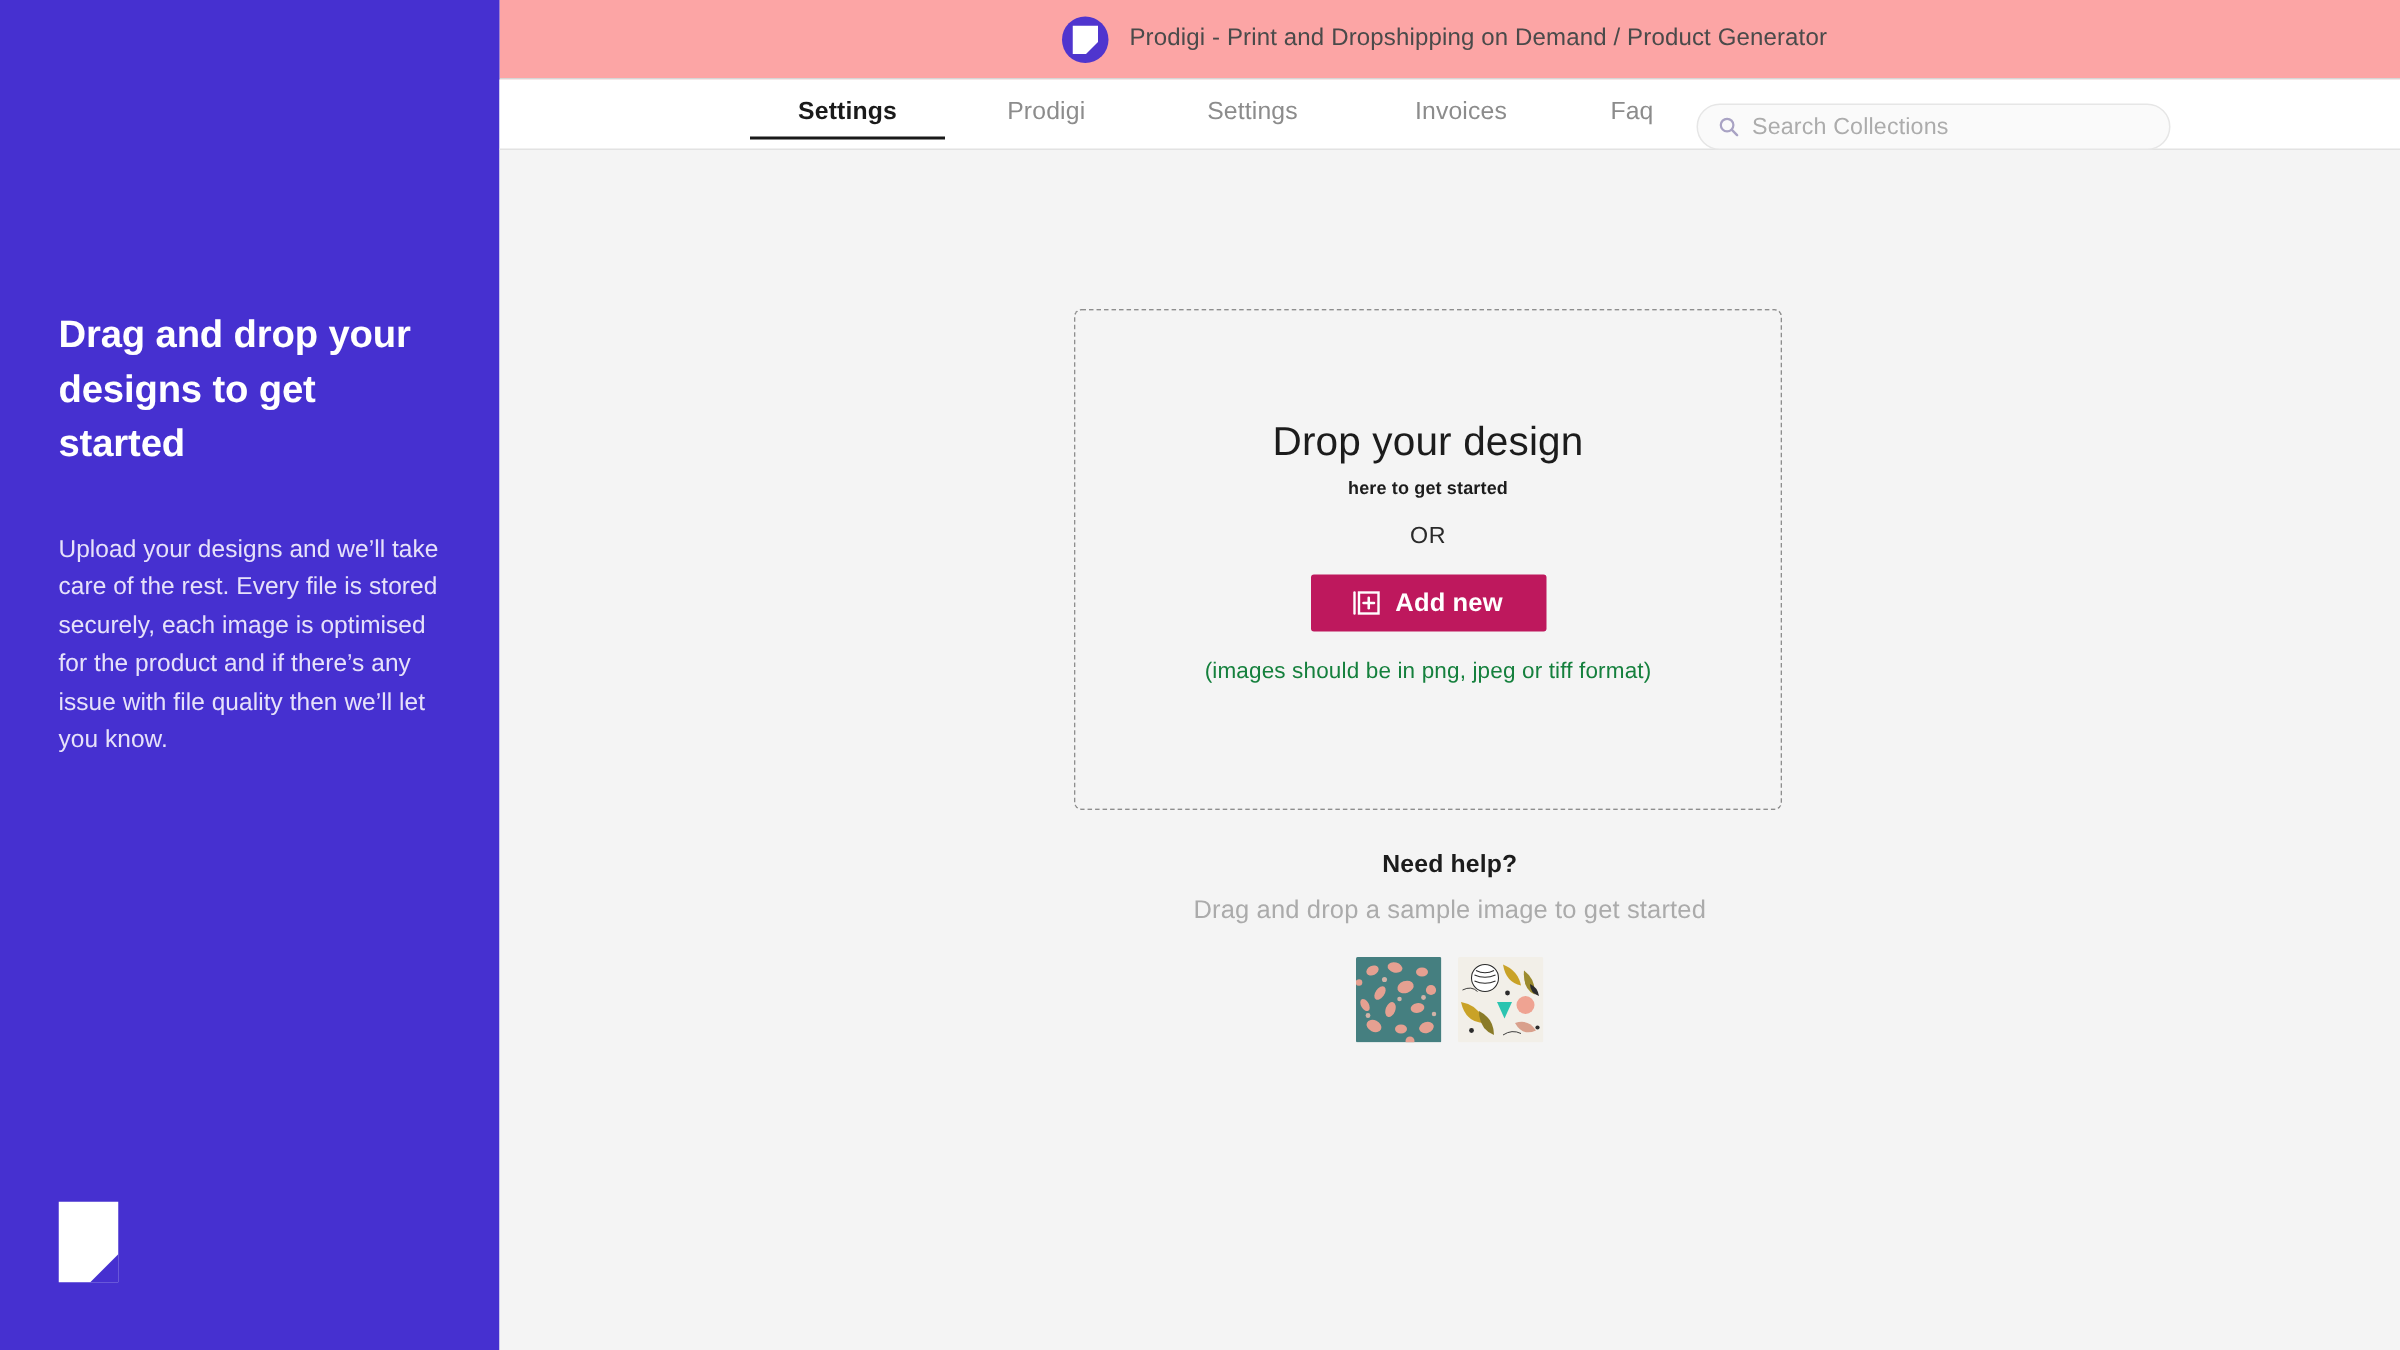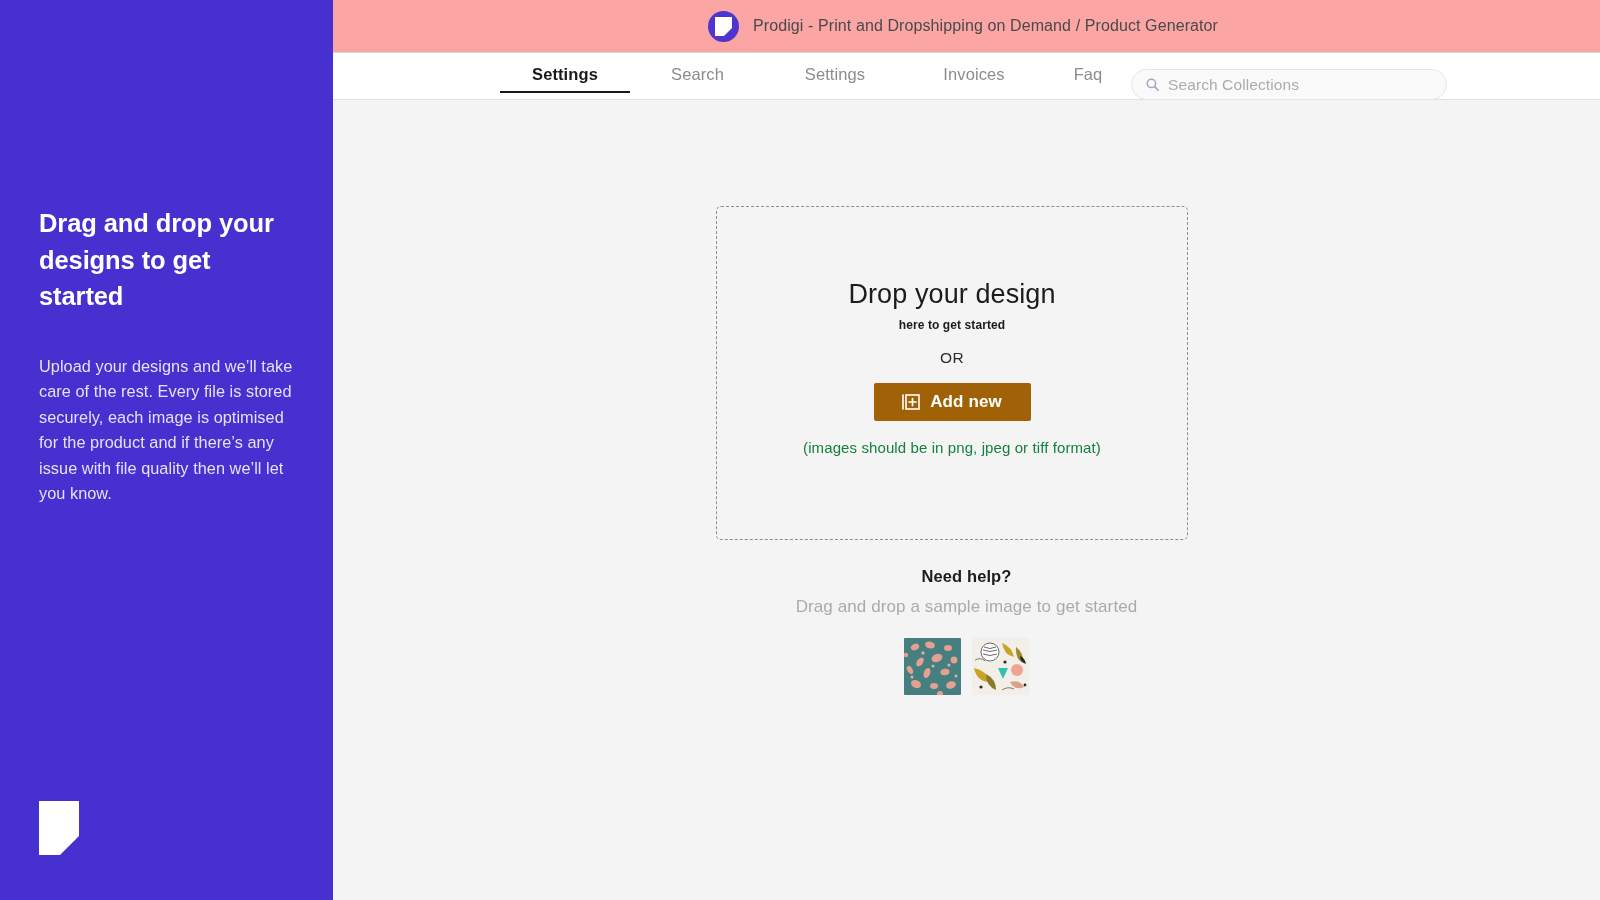--- a/index.html
+++ b/index.html
@@ -171,21 +171,21 @@
   }
   .dz-or {
     margin-top:17px;
     font-size:15.5px;
     color:#2A2A2A;
     letter-spacing:0.3px;
   }
   .add-new-btn {
     margin-top:16px;
     width:157px; height:38px;
-    background:#a16207;
+    background:#be185d;
     border:none;
     border-radius:2px;
     color:#ffffff;
     font-size:17px;
     font-family:"Liberation Sans", sans-serif;
     font-weight:600;
     letter-spacing:0.1px;
     display:flex;
     align-items:center;
     justify-content:center;
@@ -262,21 +262,21 @@
             <path d="M9 19 L17 11 L17 19 Z" fill="#4F35CE"></path>
           </svg>
         </span>
         <span class="titlebar-text">Prodigi - Print and Dropshipping on Demand / Product Generator</span>
       </div>
     </header>
 
     <nav class="navbar">
       <div class="tabs">
         <div class="tab active" style="width:130px">Settings</div>
-        <div class="tab" style="width:135px">Search</div>
+        <div class="tab" style="width:135px">Prodigi</div>
         <div class="tab" style="width:140px">Settings</div>
         <div class="tab" style="width:138px">Invoices</div>
         <div class="tab" style="width:90px">Faq</div>
       </div>
 
       <div class="searchbox">
         <span class="search-icon">
           <svg width="13" height="13" viewBox="0 0 13 13" aria-hidden="true">
             <circle cx="5.4" cy="5.4" r="4.2" fill="none" stroke="#A9A3C4" stroke-width="1.5"></circle>
             <line x1="8.6" y1="8.6" x2="12.2" y2="12.2" stroke="#A9A3C4" stroke-width="1.6" stroke-linecap="round"></line>

